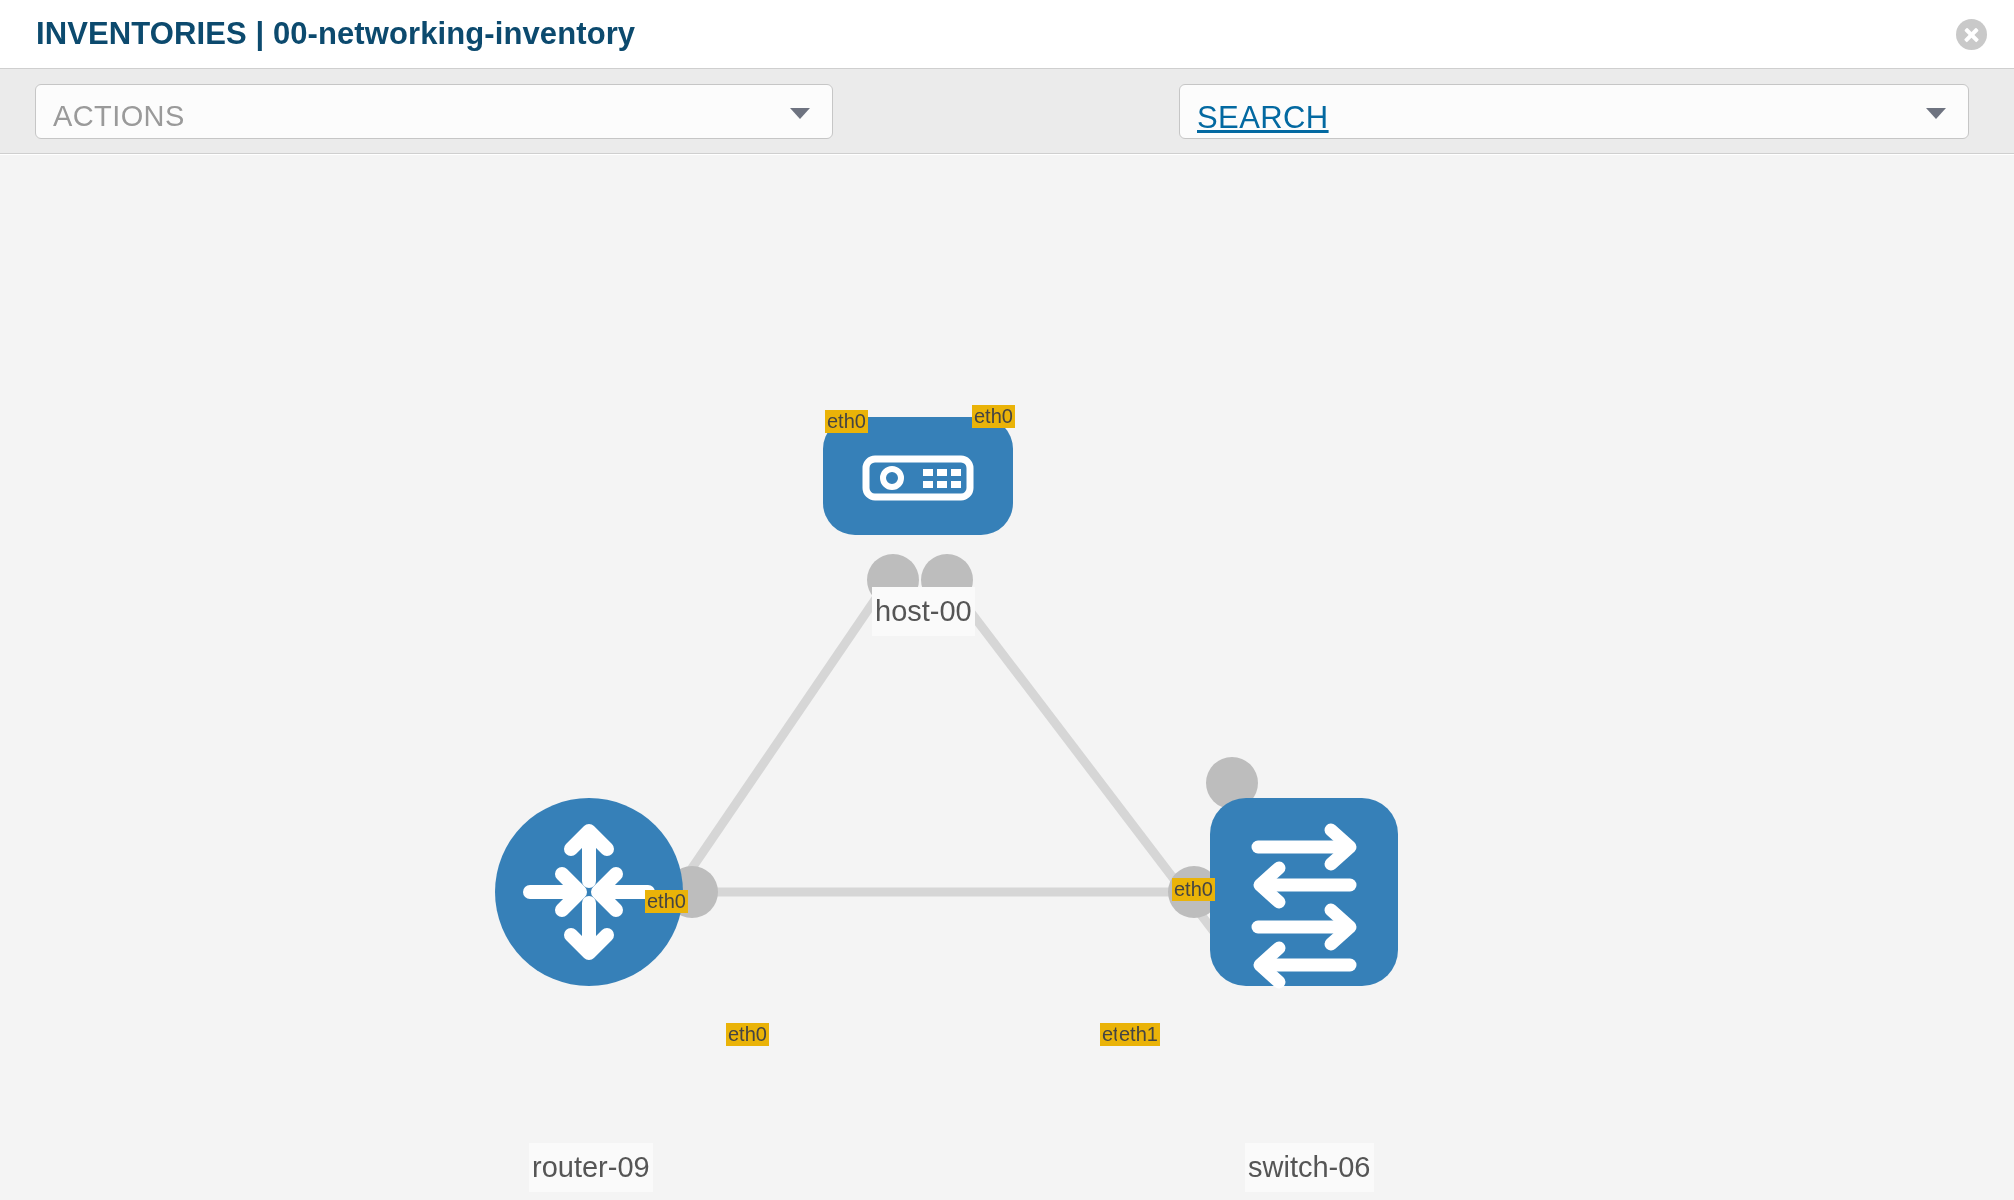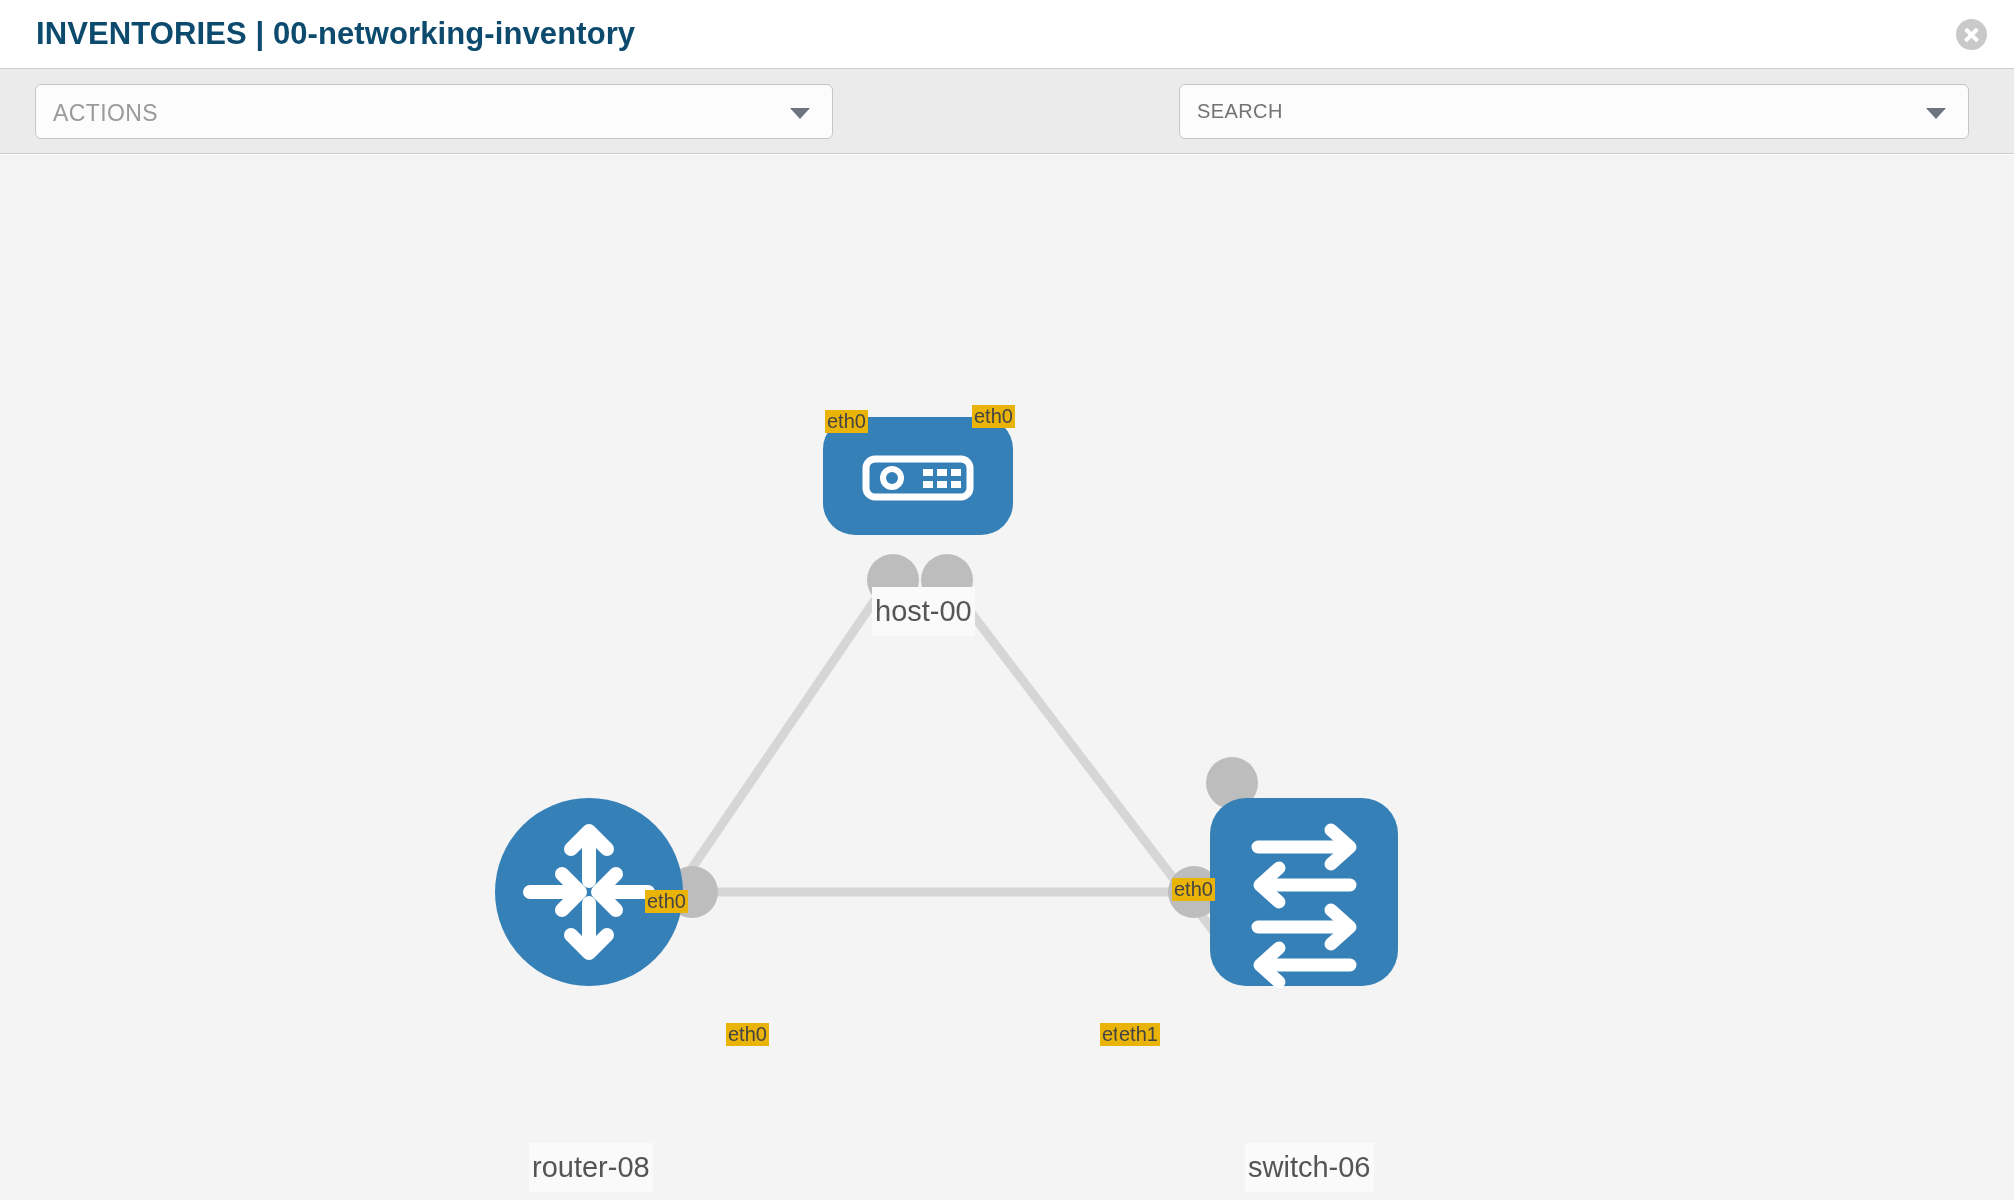--- a/index.html
+++ b/index.html
@@ -79,21 +79,21 @@
     background: #fcfcfc;
     border: 1px solid #c6c6c6;
     border-radius: 6px;
     box-sizing: border-box;
     cursor: pointer;
   }
   #actions-label {
     position: absolute;
     left: 17px;
     top: 15px;
-    font-size: 23px;
+    font-size: 29px;
     color: #9a9a9a;
     letter-spacing: 0.4px;
   }
   .caret {
     position: absolute;
     right: 22px;
     top: 23px;
     width: 0; height: 0;
     border-left: 10px solid transparent;
     border-right: 10px solid transparent;
@@ -118,23 +118,24 @@
     background: #fcfcfc;
     border: 1px solid #c6c6c6;
     border-radius: 6px;
     box-sizing: border-box;
     cursor: text;
   }
   #search-placeholder {
     position: absolute;
     left: 17px;
     top: 15px;
-    font-size: 20px;
-    color: #737373;
+    font-size: 31px;
+    color: #0369a1;
     letter-spacing: 0.4px;
+    text-decoration: underline;
   }
 
   
   #canvas {
     position: absolute;
     left: 0;
     top: 155px;
     width: 2014px;
     height: 1045px;
     background: #f4f4f4;
@@ -268,17 +269,17 @@
 
     <span class="if-label" style="left:825px;  top:255px;">eth0</span>
     <span class="if-label" style="left:972px;  top:250px;">eth0</span>
     <span class="if-label" style="left:645px;  top:735px;">eth0</span>
     <span class="if-label" style="left:1172px; top:723px;">eth0</span>
     <span class="if-label" style="left:726px;  top:868px;">eth0</span>
     <span class="if-label" style="left:1100px; top:868px;">eth0</span>
     <span class="if-label" style="left:1117px; top:868px;">eth1</span>
 
     <span class="node-label" style="left:872px; top:432px;">host-00</span>
-    <span class="node-label" style="left:529px; top:988px;">router-08</span>
+    <span class="node-label" style="left:529px; top:988px;">router-09</span>
     <span class="node-label" style="left:1245px;top:988px;">switch-06</span>
 
   </div>
 </div>
 
 </body></html>

